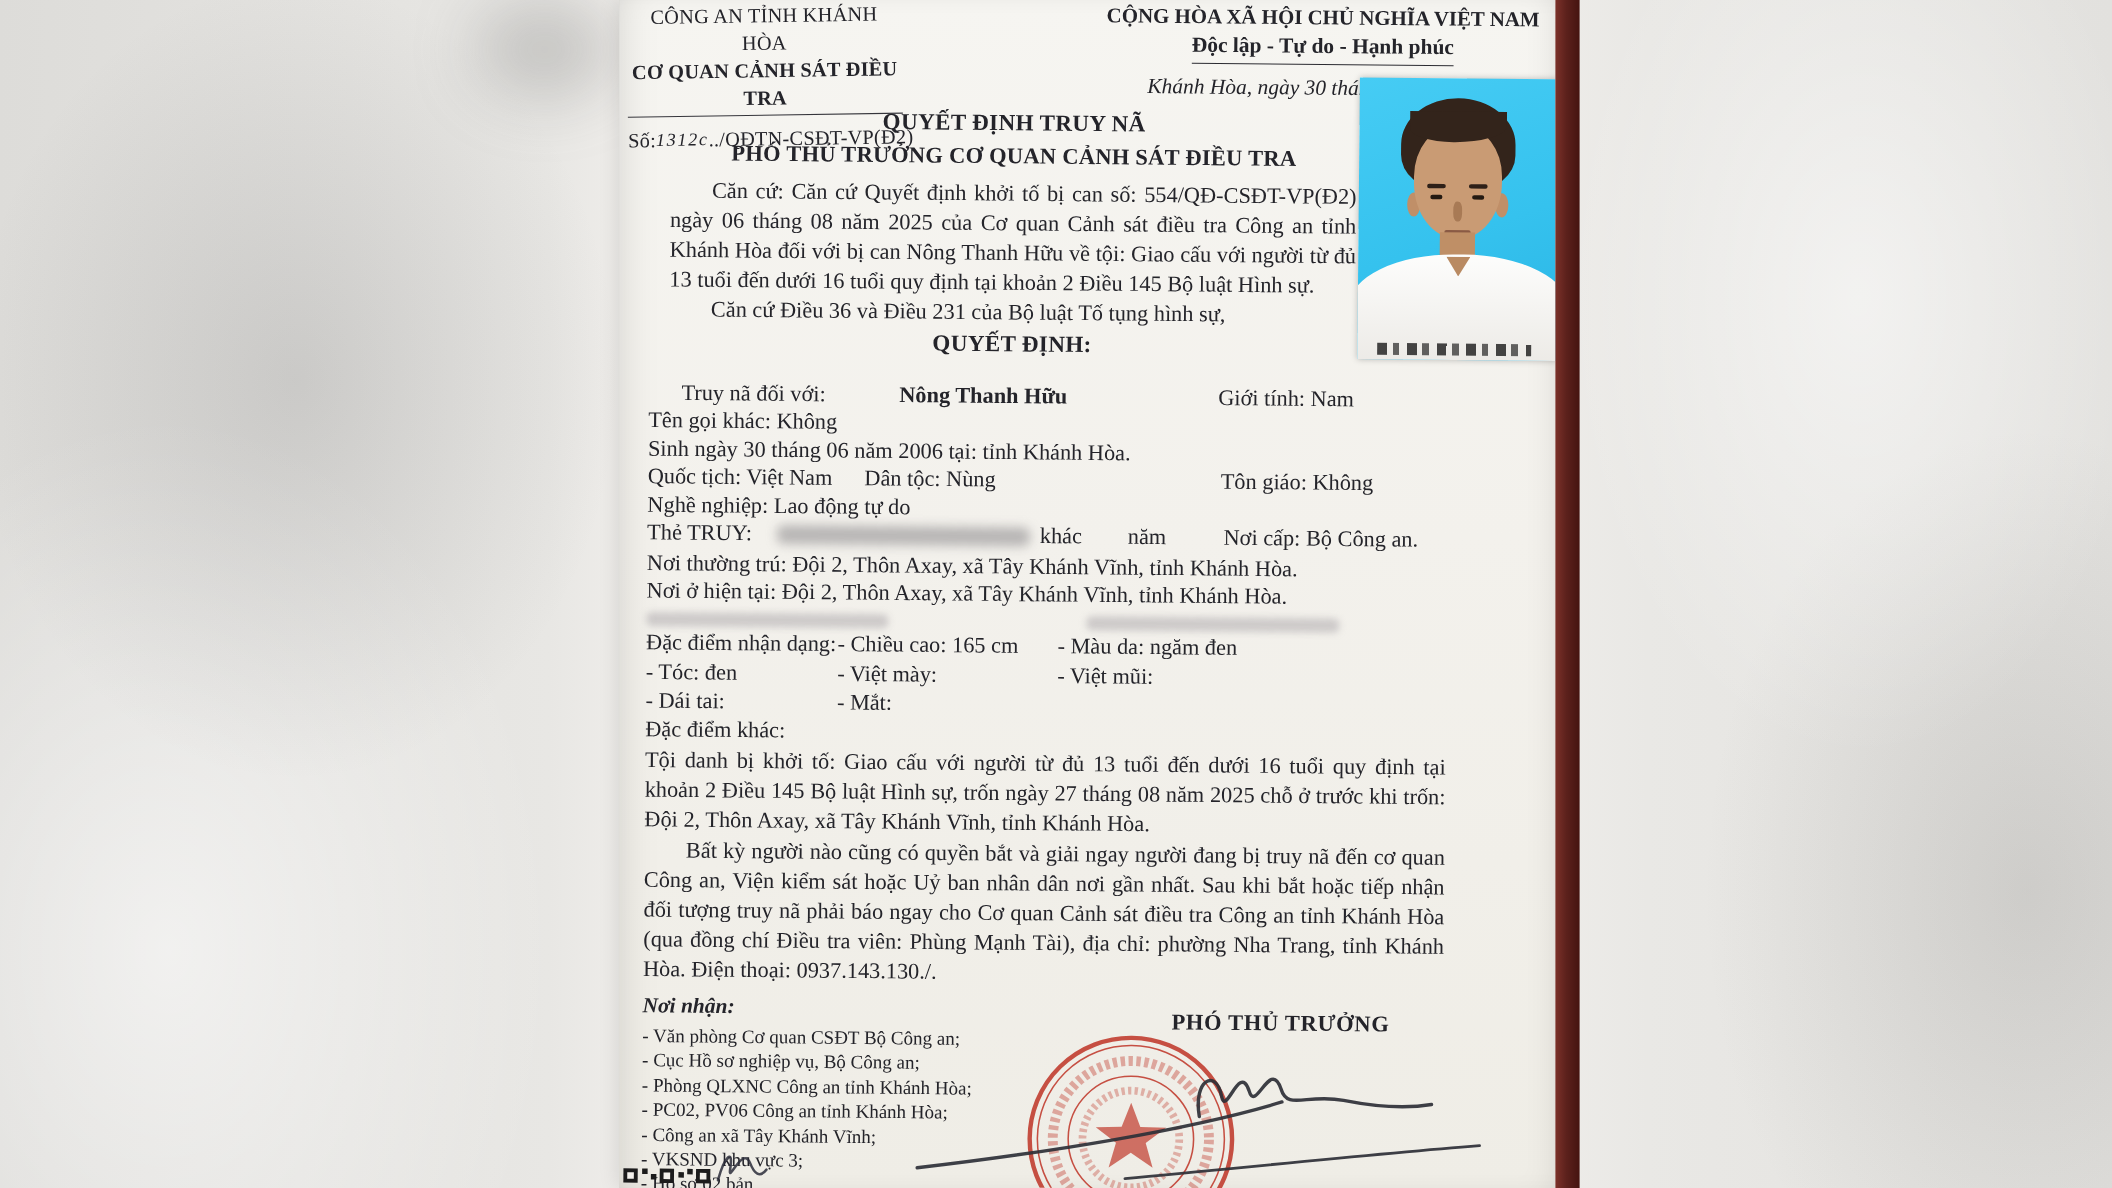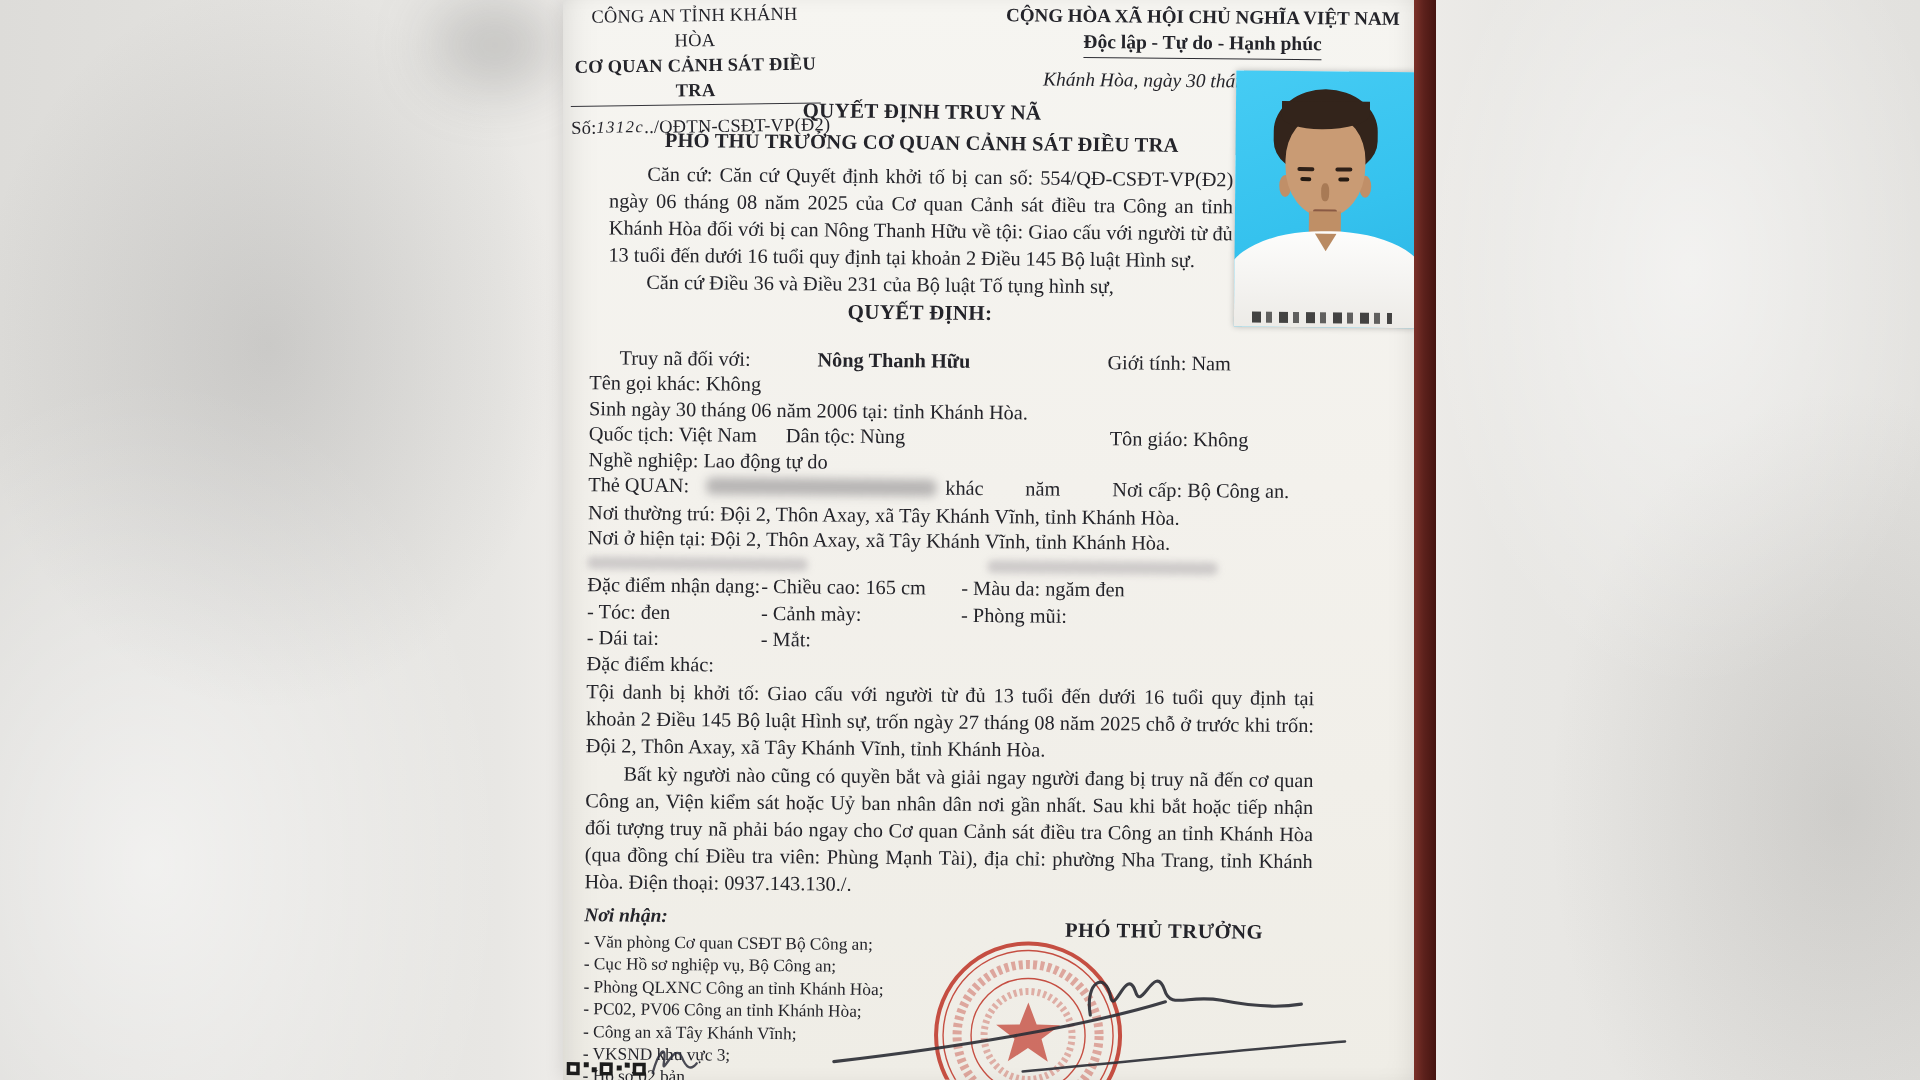--- a/index.html
+++ b/index.html
@@ -147,21 +147,21 @@
         </div>
         <div class="drow">Tên gọi khác: Không</div>
         <div class="drow">Sinh ngày 30 tháng 06 năm 2006 tại: tỉnh Khánh Hòa.</div>
         <div class="drow">
           <span class="abs" style="left:0;">Quốc tịch: Việt Nam</span>
           <span class="abs" style="left:197px;">Dân tộc: Nùng</span>
           <span class="abs" style="left:521px;">Tôn giáo: Không</span>
         </div>
         <div class="drow">Nghề nghiệp: Lao động tự do</div>
         <div class="drow tall">
-          <span class="abs" style="left:0;">Thẻ QUAN:</span>
+          <span class="abs" style="left:0;">Thẻ TRUY:</span>
           <span class="blur-redact"></span>
           <span class="abs" style="left:357px;">khác</span>
           <span class="abs" style="left:437px;">năm</span>
           <span class="abs" style="left:524px;">Nơi cấp: Bộ Công an.</span>
         </div>
         <div class="drow">Nơi thường trú: Đội 2, Thôn Axay, xã Tây Khánh Vĩnh, tỉnh Khánh Hòa.</div>
         <div class="drow">Nơi ở hiện tại: Đội 2, Thôn Axay, xã Tây Khánh Vĩnh, tỉnh Khánh Hòa.</div>
         <div class="faint-line">
           <span class="sm" style="left:0;width:220px;"></span>
           <span class="sm" style="left:400px;width:230px;"></span>
@@ -169,22 +169,22 @@
       </div>
 
       <div class="features">
         <div class="frow">
           <span>Đặc điểm nhận dạng:</span>
           <span class="fc2">- Chiều cao: 165 cm</span>
           <span class="fc3">- Màu da: ngăm đen</span>
         </div>
         <div class="frow">
           <span>- Tóc: đen</span>
-          <span class="fc2">- Cảnh mày:</span>
-          <span class="fc3">- Phòng mũi:</span>
+          <span class="fc2">- Việt mày:</span>
+          <span class="fc3">- Việt mũi:</span>
         </div>
         <div class="frow">
           <span>- Dái tai:</span>
           <span class="fc2">- Mắt:</span>
         </div>
       </div>
       <div class="other-label">Đặc điểm khác:</div>
 
       <p class="para charge">Tội danh bị khởi tố: Giao cấu với người từ đủ 13 tuổi đến dưới 16 tuổi quy định tại khoản 2 Điều 145 Bộ luật Hình sự, trốn ngày 27 tháng 08 năm 2025 chỗ ở trước khi trốn: Đội 2, Thôn Axay, xã Tây Khánh Vĩnh, tỉnh Khánh Hòa.</p>
       <p class="para arrest" style="text-indent:38px;">Bất kỳ người nào cũng có quyền bắt và giải ngay người đang bị truy nã đến cơ quan Công an, Viện kiểm sát hoặc Uỷ ban nhân dân nơi gần nhất. Sau khi bắt hoặc tiếp nhận đối tượng truy nã phải báo ngay cho Cơ quan Cảnh sát điều tra Công an tỉnh Khánh Hòa (qua đồng chí Điều tra viên: Phùng Mạnh Tài), địa chỉ: phường Nha Trang, tỉnh Khánh Hòa. Điện thoại: 0937.143.130./.</p>

